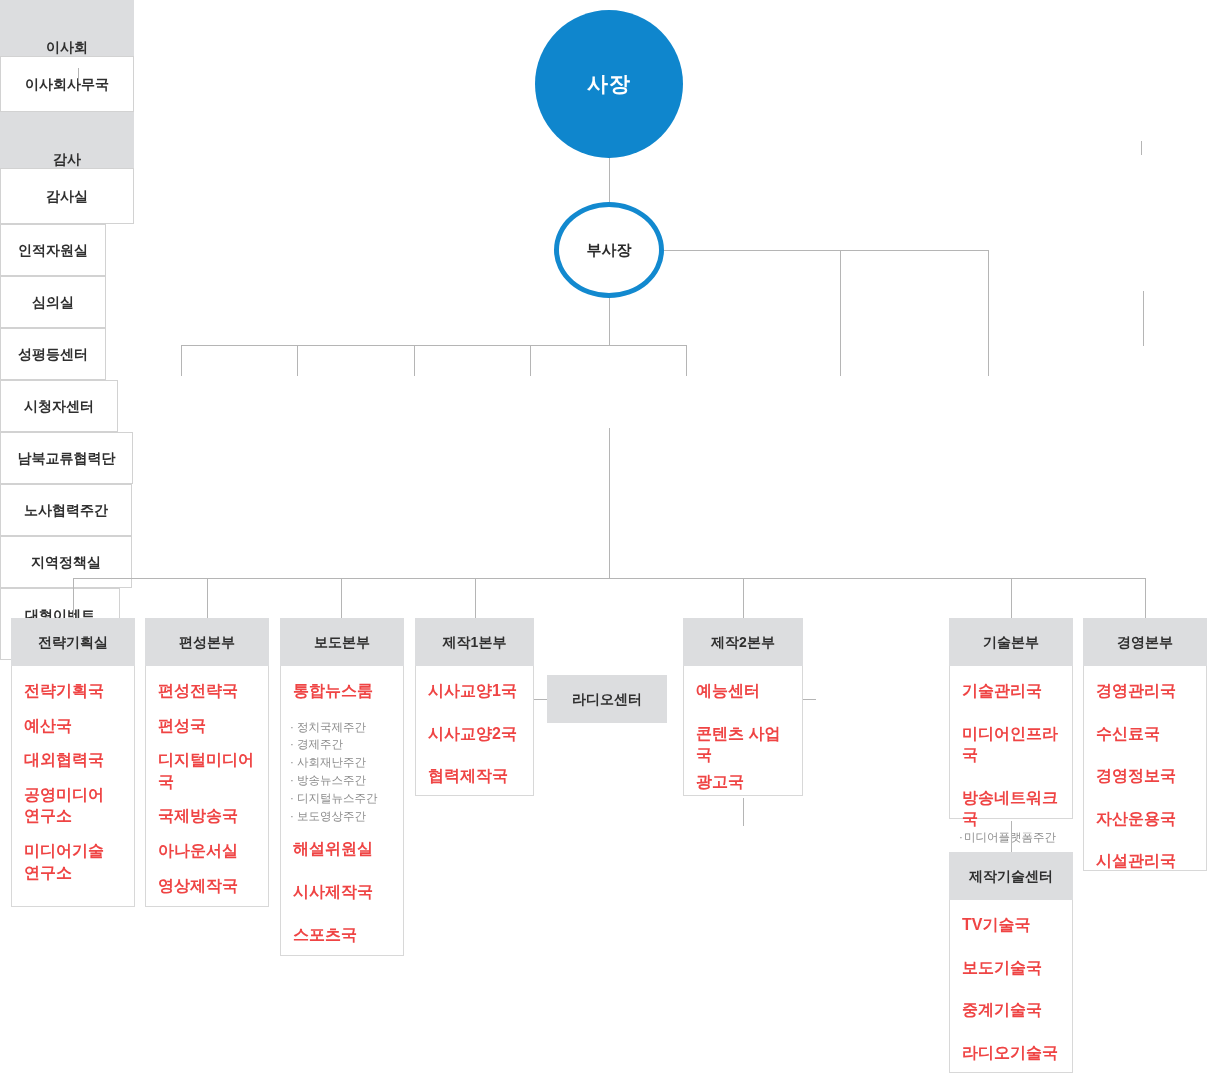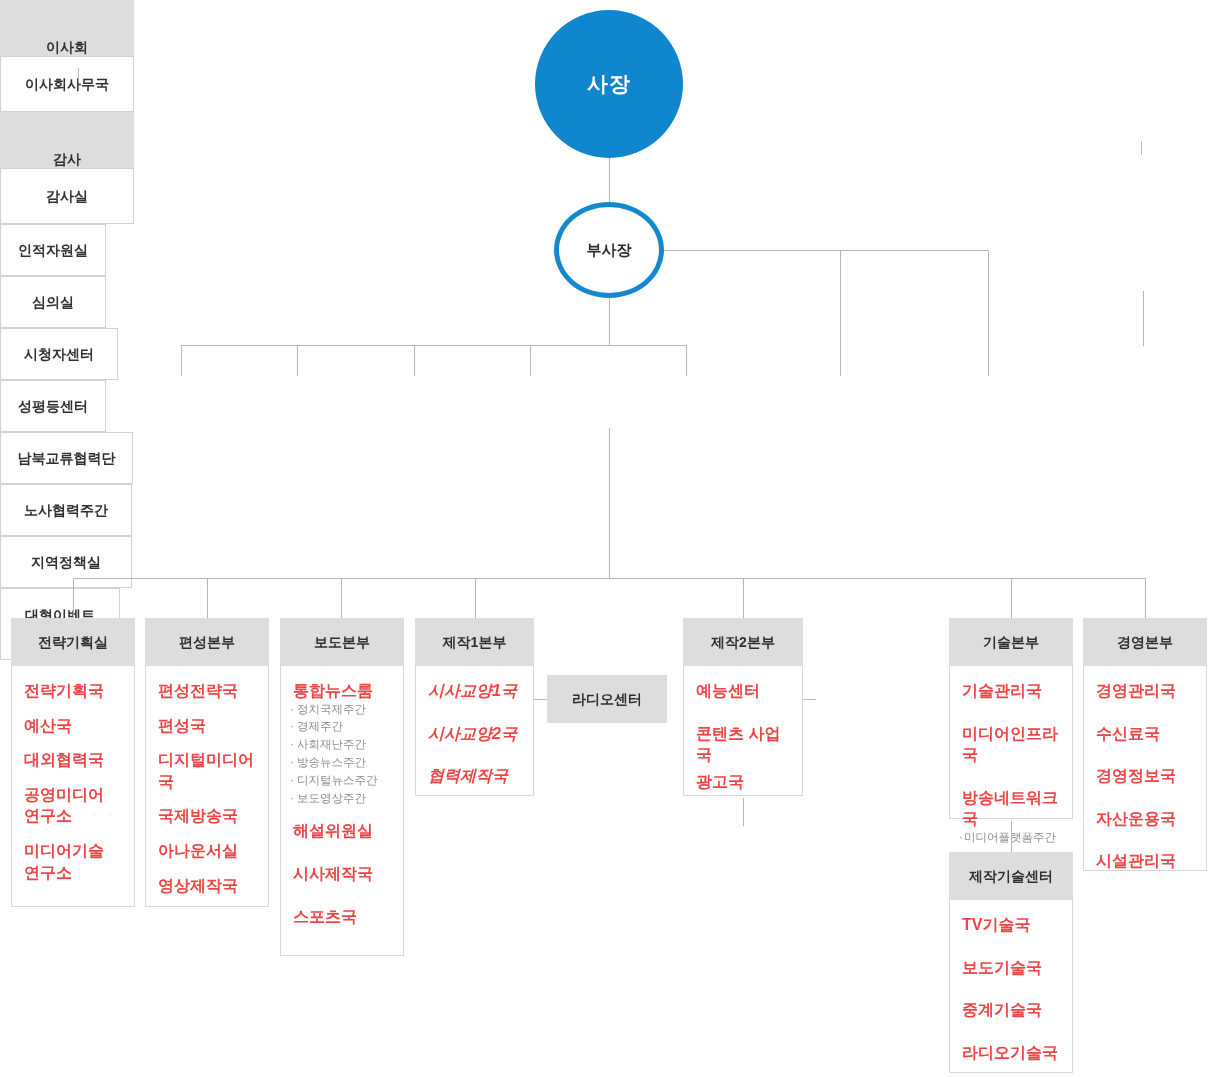--- a/index.html
+++ b/index.html
@@ -169,25 +169,25 @@
   <div class="line v" style="left:414px; top:345px; height:31px;"></div>
   <div class="line v" style="left:530px; top:345px; height:31px;"></div>
   <div class="line v" style="left:686px; top:345px; height:31px;"></div>
 
   <div class="node-plain" style="left:128px; top:376px; width:106px; height:52px;">
     <span>인적자원실</span>
   </div>
   <div class="node-plain" style="left:244px; top:376px; width:106px; height:52px;">
     <span>심의실</span>
   </div>
+  <div class="node-plain" style="left:361px; top:376px; width:106px; height:52px;">
+    <span>성평등센터</span>
+  </div>
   <div class="node-plain" style="left:477px; top:376px; width:118px; height:52px;">
     <span>시청자센터</span>
-  </div>
-  <div class="node-plain" style="left:361px; top:376px; width:106px; height:52px;">
-    <span>성평등센터</span>
   </div>
   <div class="node-plain" style="left:625px; top:376px; width:133px; height:52px;">
     <span>남북교류협력단</span>
   </div>
   <div class="node-plain" style="left:774px; top:376px; width:132px; height:52px;">
     <span>노사협력주간</span>
   </div>
   <div class="node-plain" style="left:922px; top:376px; width:132px; height:52px;">
     <span>지역정책실</span>
   </div>
@@ -224,38 +224,38 @@
       <div class="dept-item">디지털미디어국</div>
       <div class="dept-item">국제방송국</div>
       <div class="dept-item">아나운서실</div>
       <div class="dept-item">영상제작국</div>
     </div>
   </div>
 
   <div class="dept" style="left:280px; top:618px; width:124px;">
     <div class="dept-title">보도본부</div>
     <div class="dept-body" style="height:290px;">
-      <div class="dept-item" style="margin-bottom:5px;">통합뉴스룸</div>
+      <div class="dept-item" style="margin-bottom:23px;">통합뉴스룸</div>
       <div class="sub-group">
         <div class="dept-sub">정치국제주간</div>
         <div class="dept-sub">경제주간</div>
         <div class="dept-sub">사회재난주간</div>
         <div class="dept-sub">방송뉴스주간</div>
         <div class="dept-sub">디지털뉴스주간</div>
         <div class="dept-sub">보도영상주간</div>
       </div>
       <div class="dept-item" style="margin-bottom:21px;">해설위원실</div>
       <div class="dept-item" style="margin-bottom:21px;">시사제작국</div>
       <div class="dept-item">스포츠국</div>
     </div>
   </div>
 
   <div class="dept" style="left:415px; top:618px; width:119px;">
     <div class="dept-title">제작1본부</div>
-    <div class="dept-body" style="height:130px;font-style:italic;">
+    <div class="dept-body" style="height:130px;">
       <div class="dept-item" style="margin-bottom:21px;">시사교양1국</div>
       <div class="dept-item" style="margin-bottom:21px;">시사교양2국</div>
       <div class="dept-item">협력제작국</div>
     </div>
   </div>
 
   <div class="line h" style="left:534px; top:699px; width:13px;"></div>
 
   <div class="dept" style="left:547px; top:675px; width:120px;">
     <div class="dept-title">라디오센터</div>

